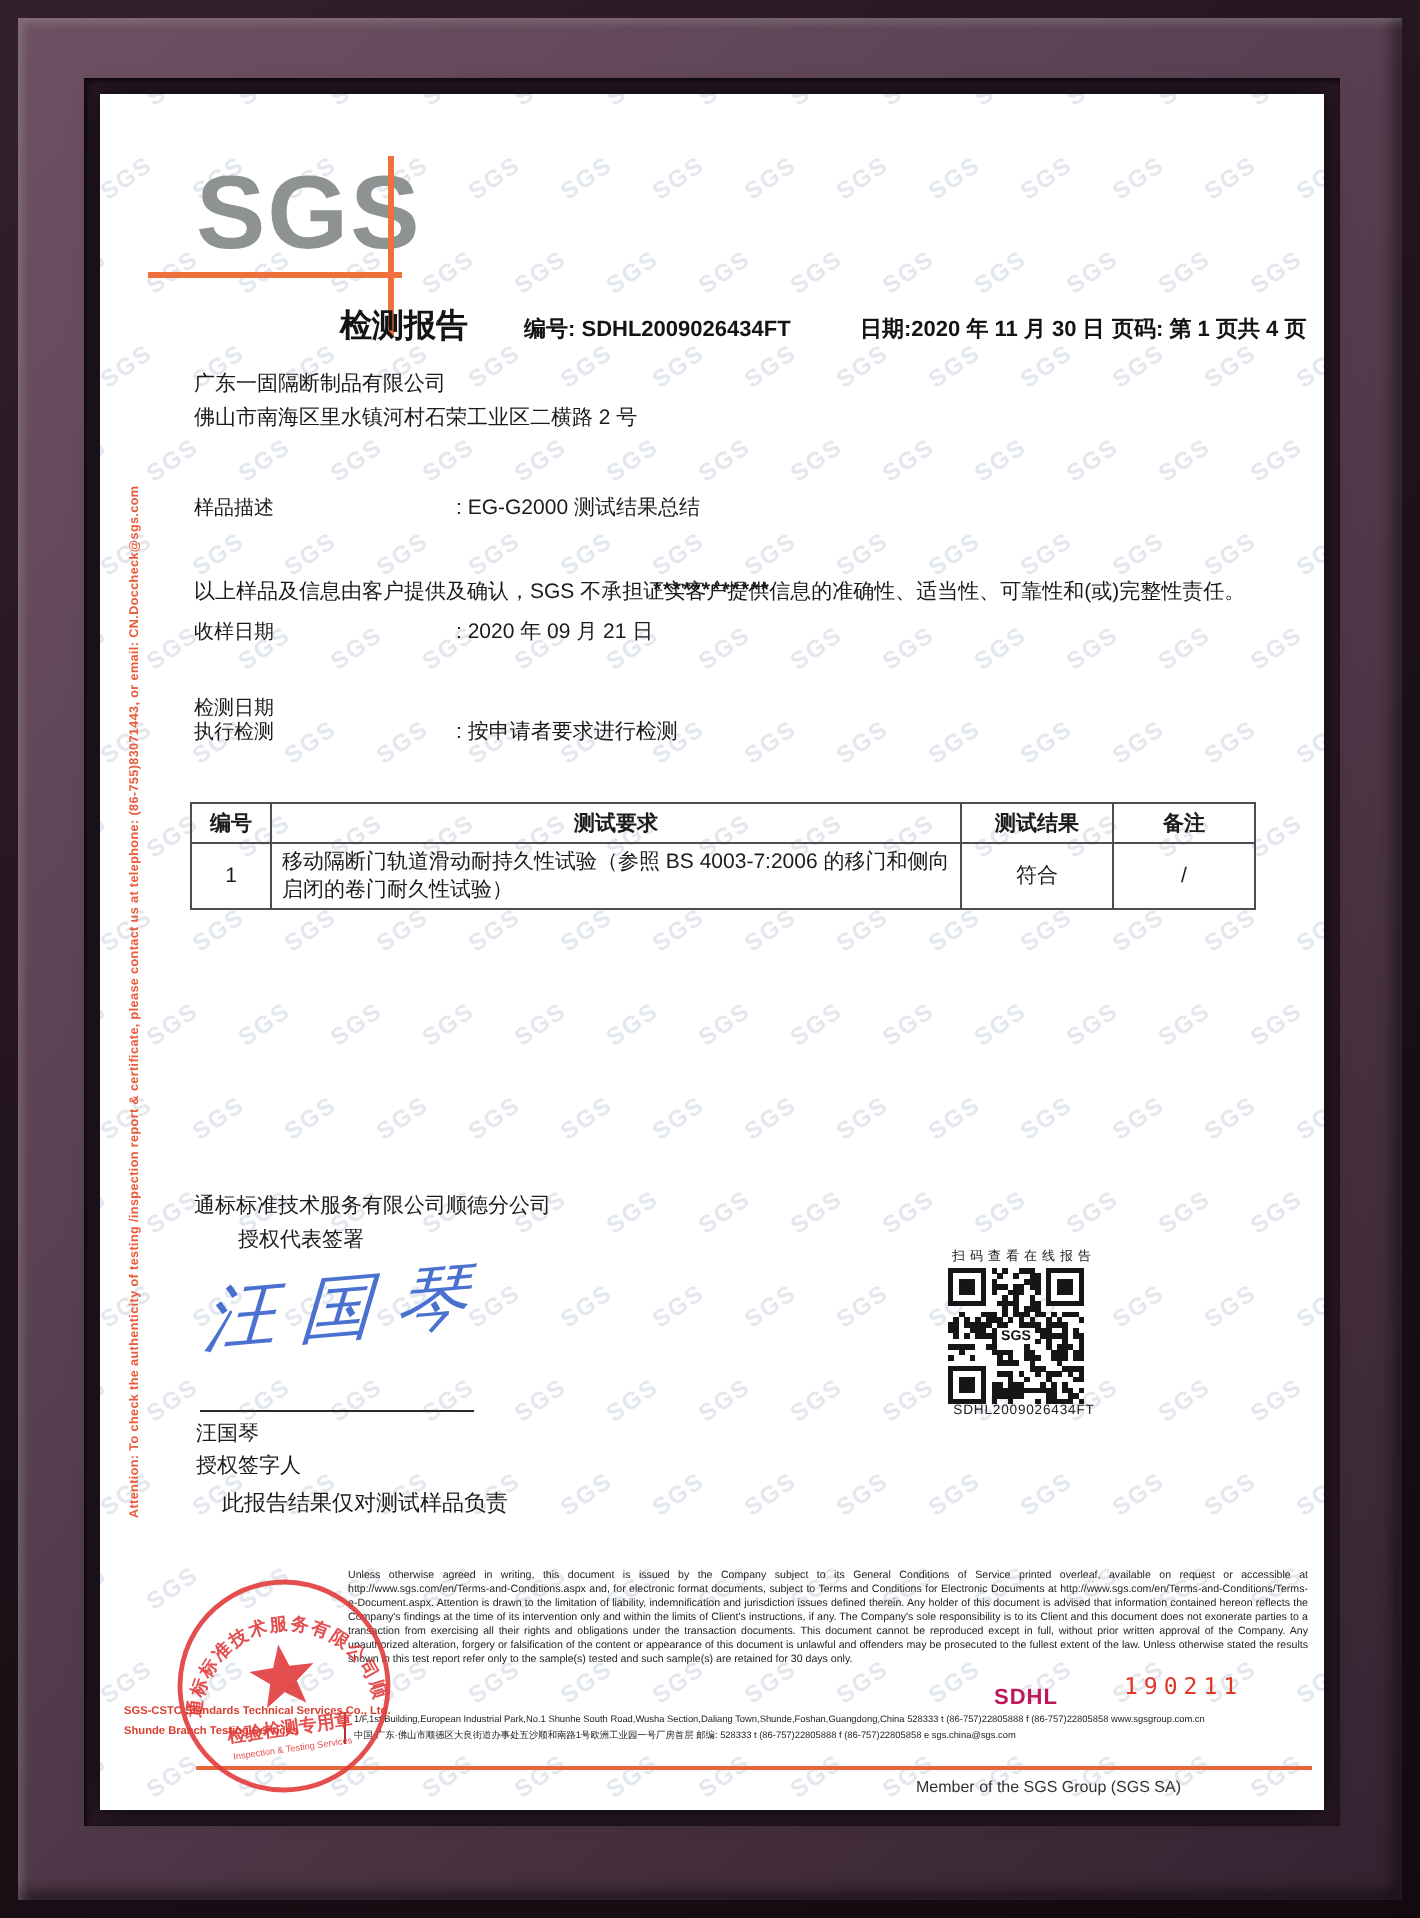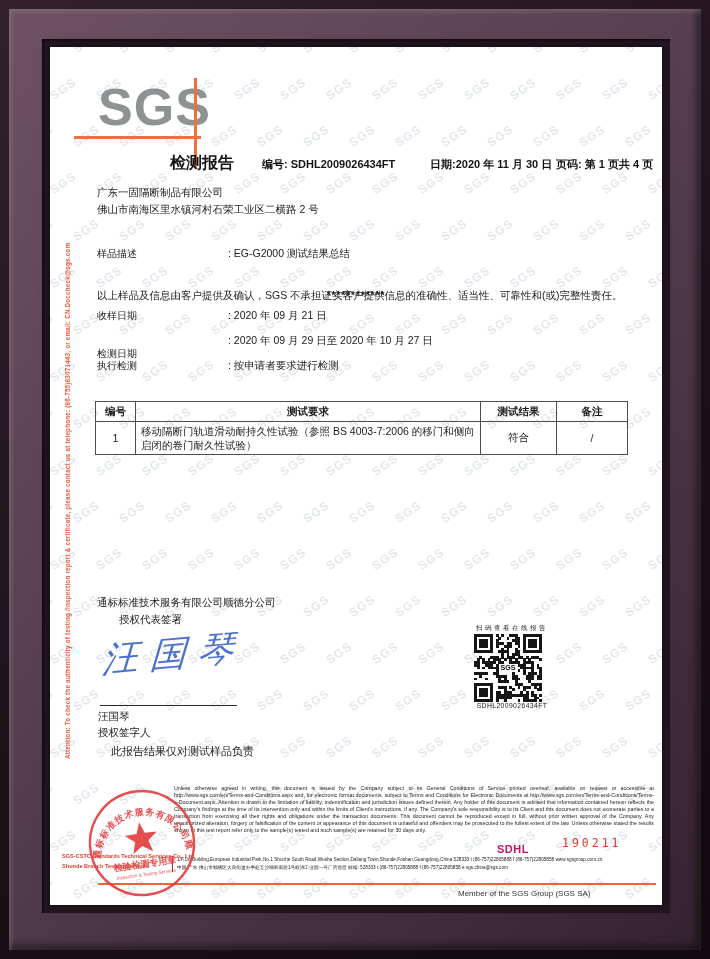--- a/index.html
+++ b/index.html
@@ -381,21 +381,20 @@
   </div>
 
   <div class="abs field-label" style="top:200px">样品描述</div>
   <div class="abs field-value" style="top:200px">: EG-G2000 测试结果总结</div>
   <div class="abs" id="disclaimer">以上样品及信息由客户提供及确认，SGS 不承担证实客户提供信息的准确性、适当性、可靠性和(或)完整性责任。</div>
   <div class="abs" id="separator">************</div>
 
   <div class="abs field-label" style="top:262px">收样日期</div>
   <div class="abs field-value" style="top:262px">: 2020 年 09 月 21 日</div>
   <div class="abs field-label" style="top:300px">检测日期</div>
-  <div class="abs field-value" style="top:287px">: 2020 年 09 月 29 日至 2020 年 10 月 27 日</div>
   <div class="abs field-label" style="top:312px">执行检测</div>
   <div class="abs field-value" style="top:312px">: 按申请者要求进行检测</div>
 
   <div class="abs" id="summary-table">
     <table>
       <colgroup>
           <col style="width:40px">
           <col style="width:345px">
           <col style="width:76px">
           <col style="width:71px">

